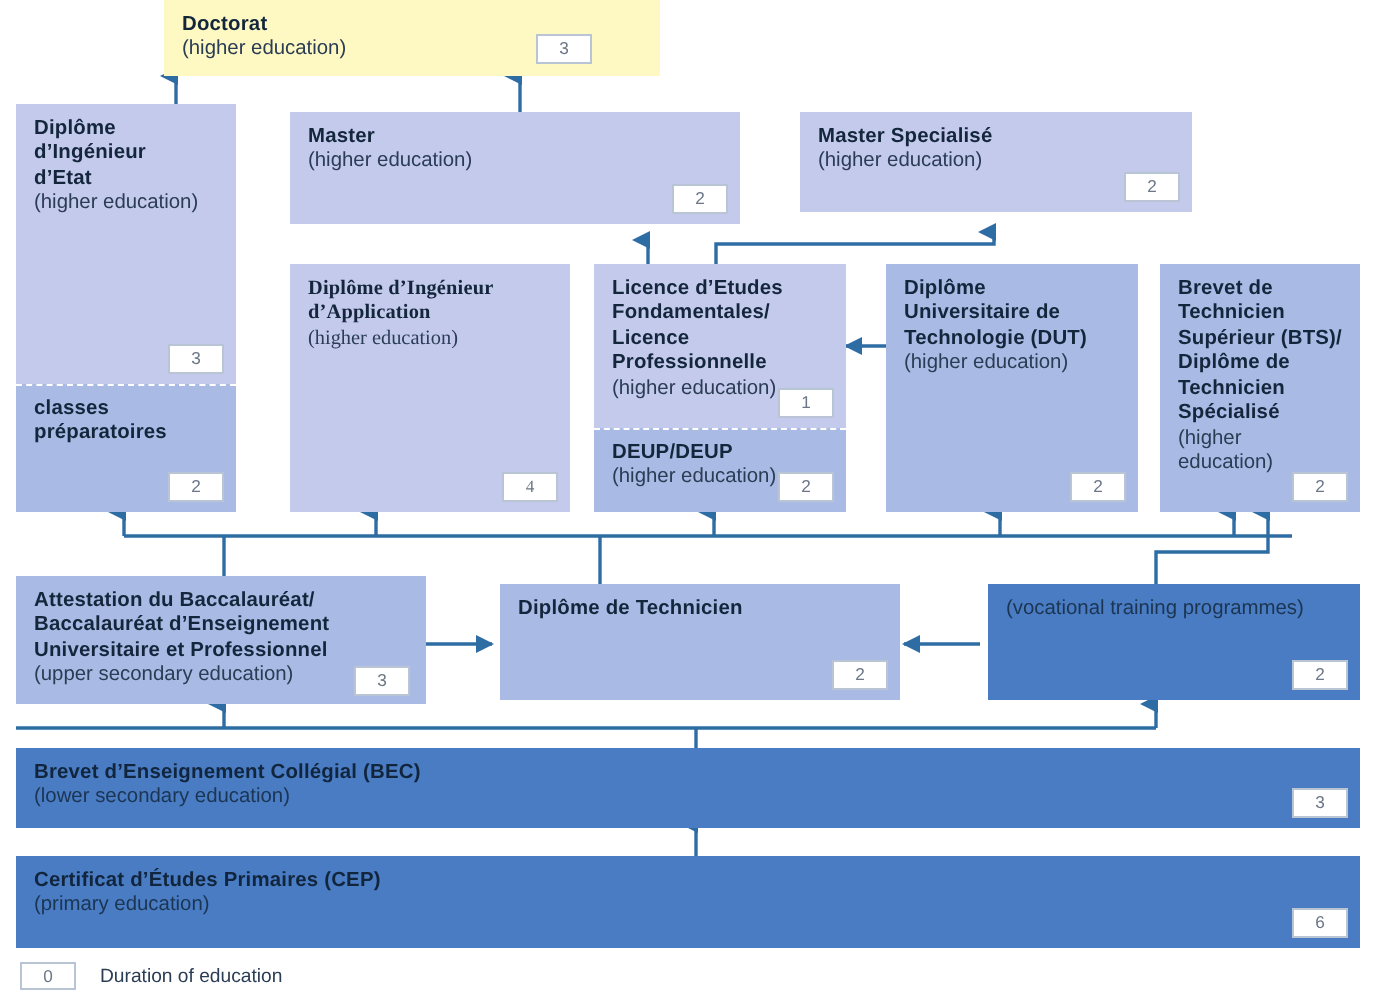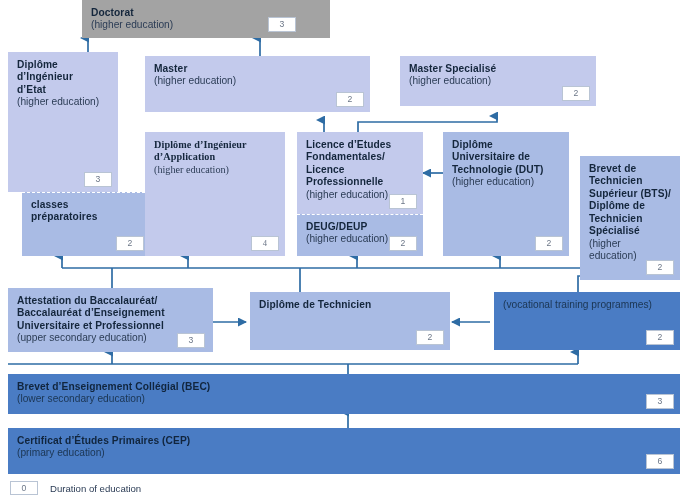--- a/index.html
+++ b/index.html
@@ -11,21 +11,21 @@
   }
   #diagram{position:absolute;inset:0;width:688px;height:500px;}
   svg.wires{position:absolute;left:0;top:0;width:688px;height:500px;pointer-events:none;}
 
   .box{
     position:absolute;box-sizing:border-box;
     padding:7px 9px 6px 9px;
     line-height:1.22;
     overflow:hidden;
   }
-  .shade-l1{background:#a3a3a3;}
+  .shade-l1{background:#fef9c3;}
   .shade-l2{background:#c3caec;}
   .shade-l3{background:#a9bbe4;}
   .shade-l4{background:#4a7cc4;}
 
   .title{
     font-weight:700;font-size:10.2px;letter-spacing:.1px;
     color:#14263c;white-space:pre-line;
   }
   .sub{
     font-weight:400;font-size:10.2px;color:#2b3c55;
@@ -120,21 +120,21 @@
   </div>
 
   <div class="box shade-l2" style="left:8px;top:52px;width:110px;height:140px;">
     <div class="title">Diplôme
 d’Ingénieur
 d’Etat</div>
     <div class="sub">(higher education)</div>
     <div class="dur">3</div>
   </div>
 
-  <div class="box shade-l3" style="left:22px;top:192px;width:128px;height:64px;">
+  <div class="box shade-l3" style="left:8px;top:192px;width:110px;height:64px;">
     <div class="splitline" style="top:0;"></div>
     <div class="title">classes
 préparatoires</div>
     <div class="dur">2</div>
   </div>
 
   <div class="box shade-l2" style="left:145px;top:56px;width:225px;height:56px;">
     <div class="title">Master</div>
     <div class="sub">(higher education)</div>
     <div class="dur">2</div>
@@ -156,34 +156,34 @@
   <div class="box shade-l2" style="left:297px;top:132px;width:126px;height:82px;">
     <div class="title">Licence d’Etudes
 Fondamentales/
 Licence Professionnelle</div>
     <div class="sub">(higher education)</div>
     <div class="dur">1</div>
   </div>
 
   <div class="box shade-l3" style="left:297px;top:214px;width:126px;height:42px;">
     <div class="splitline" style="top:0;"></div>
-    <div class="title">DEUG/DEUP</div>
+    <div class="title">DEUP/DEUP</div>
     <div class="sub">(higher education)</div>
     <div class="dur">2</div>
   </div>
 
   <div class="box shade-l3" style="left:443px;top:132px;width:126px;height:124px;">
     <div class="title">Diplôme
 Universitaire de
 Technologie (DUT)</div>
     <div class="sub">(higher education)</div>
     <div class="dur">2</div>
   </div>
 
-  <div class="box shade-l3" style="left:580px;top:132px;width:100px;height:124px;margin-top:24px;">
+  <div class="box shade-l3" style="left:580px;top:132px;width:100px;height:124px;">
     <div class="title">Brevet de
 Technicien
 Supérieur (BTS)/
 Diplôme de
 Technicien
 Spécialisé</div>
     <div class="sub">(higher education)</div>
     <div class="dur">2</div>
   </div>
 

